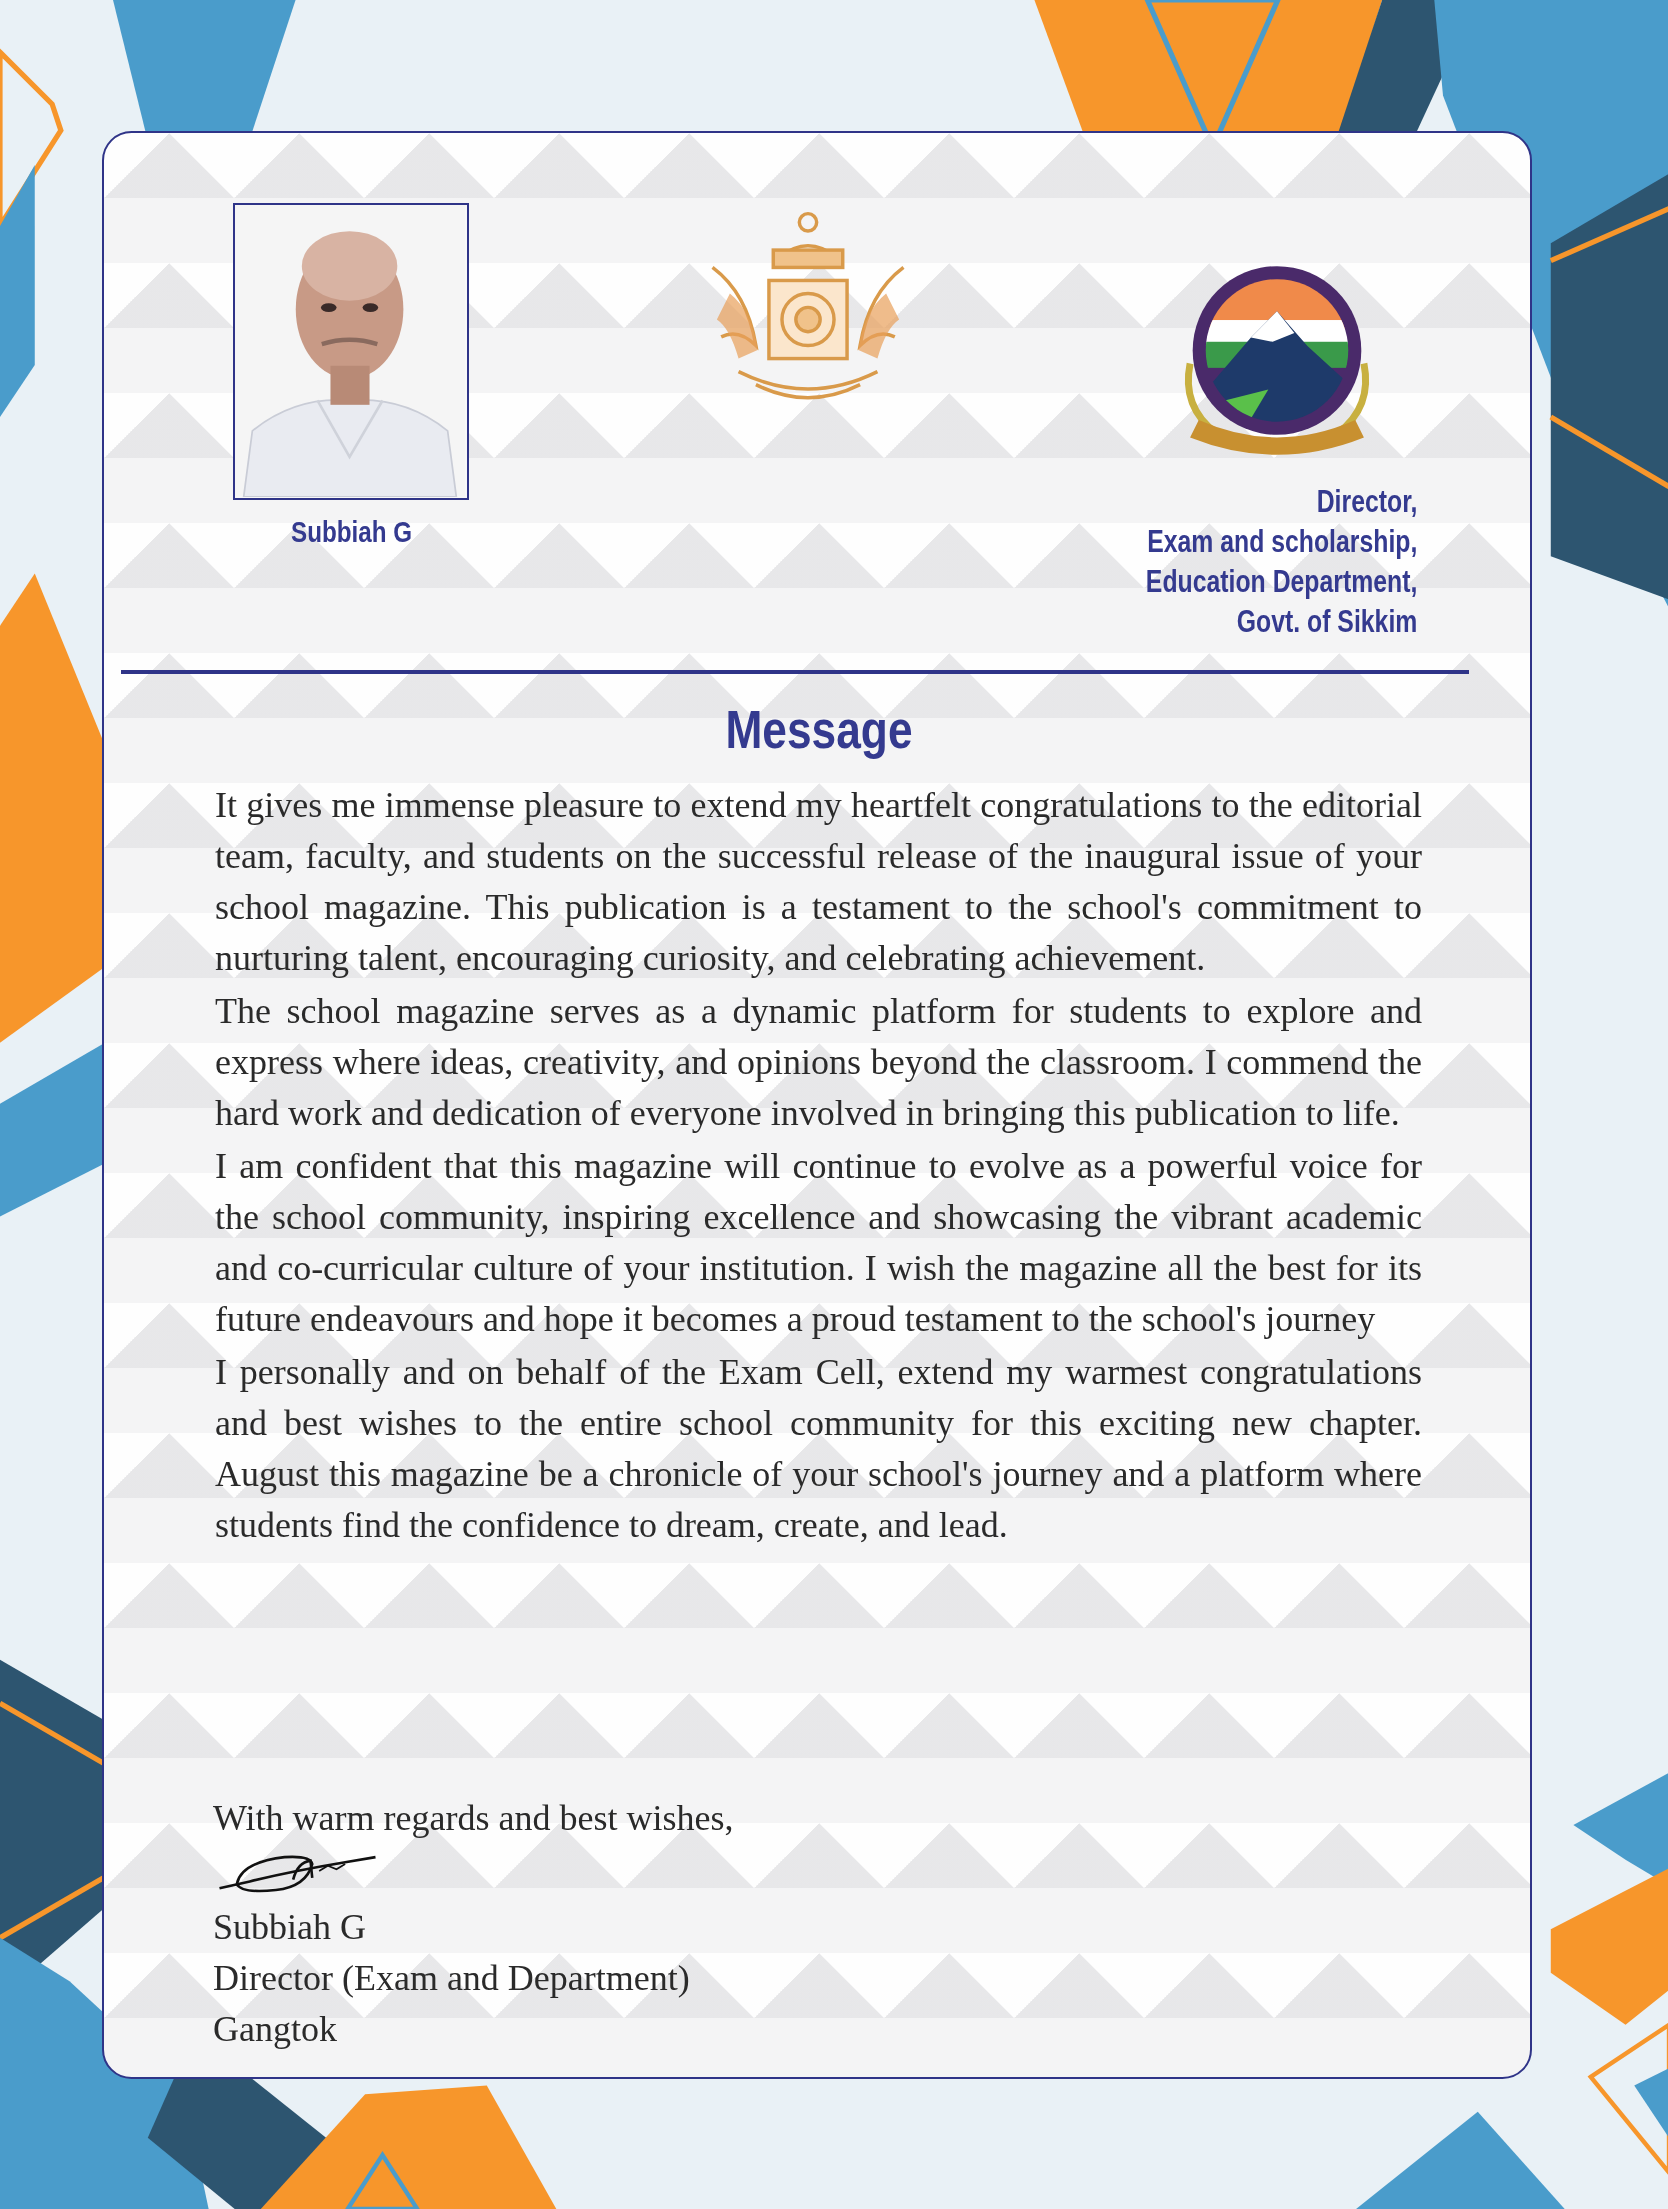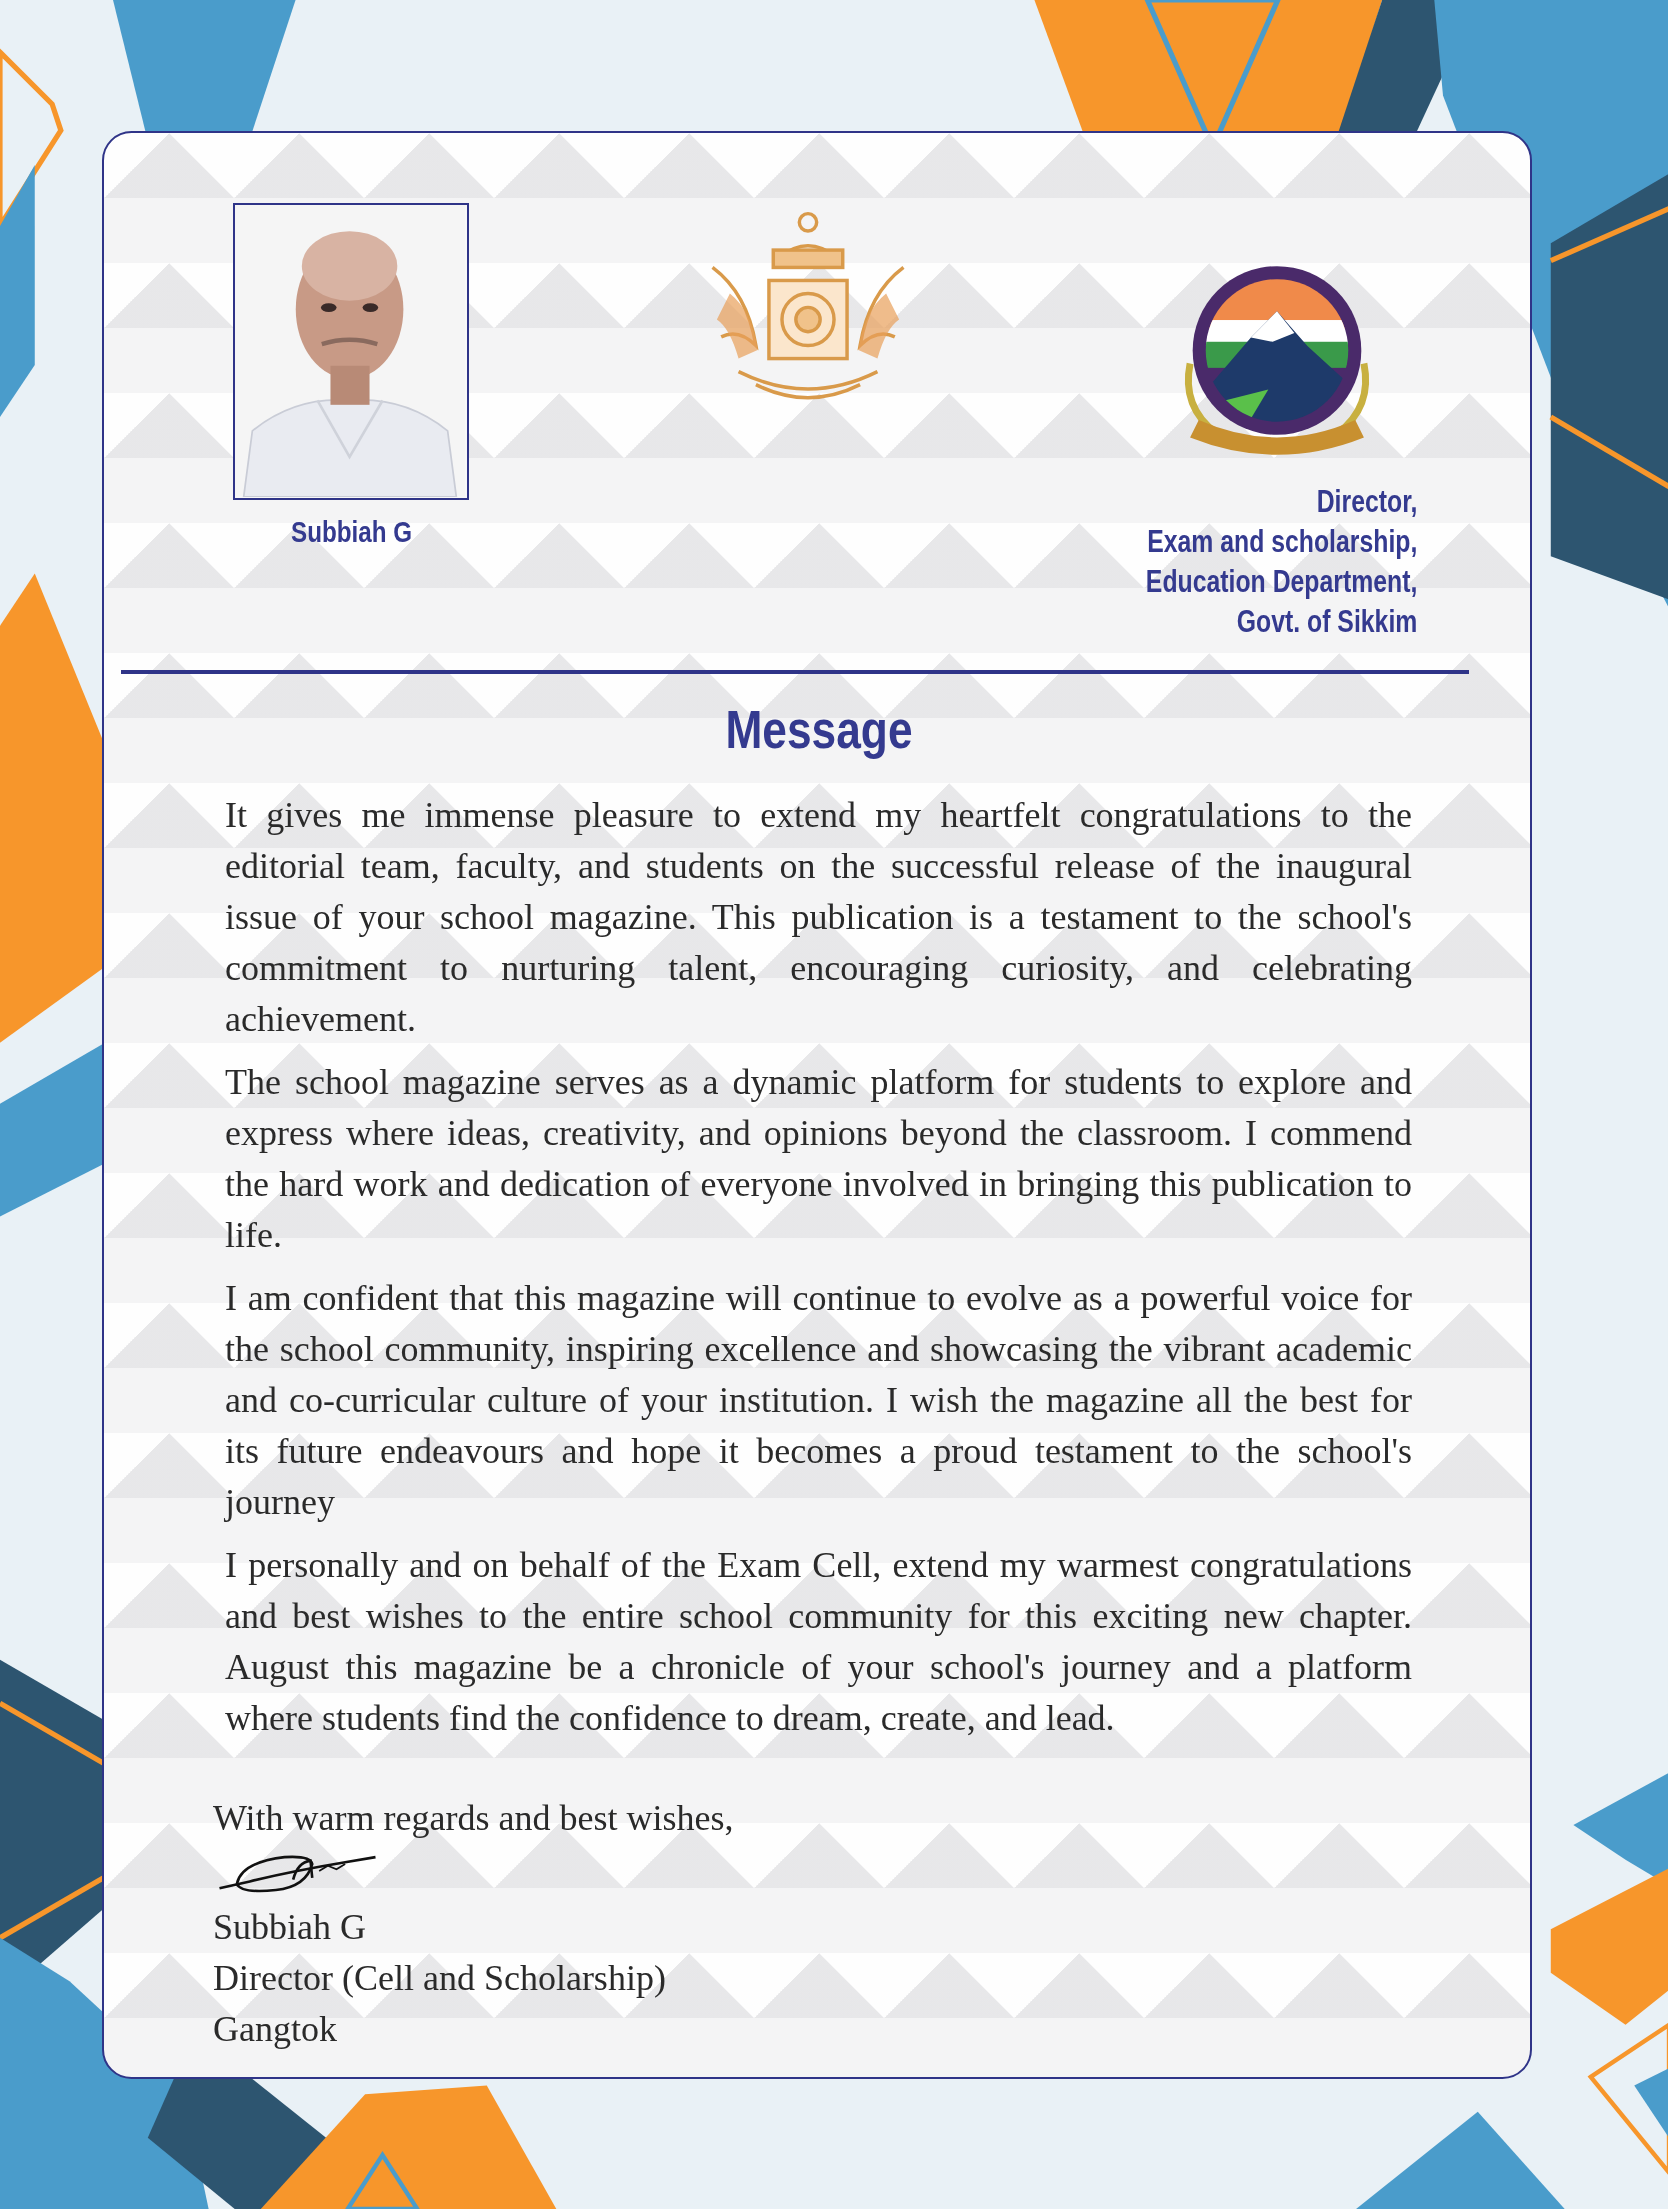--- a/index.html
+++ b/index.html
@@ -21,21 +21,21 @@
   .abs { position:absolute; }
   .photo-frame { left:129px; top:70px; width:236px; height:297px; border:2.6px solid #2f3488; box-sizing:border-box; background:#f8f8f8; overflow:hidden; }
   .photo-name { left:78px; top:382px; width:339px; text-align:center; font-family:"Liberation Sans", sans-serif; font-weight:bold; font-size:29.5px; color:#343a8f; transform:scaleX(0.82); }
   .emblem { left:591px; top:65px; width:226px; height:217px; }
   .dept-logo { left:1060px; top:126px; width:226px; height:209px; }
   .title-block { right:113px; top:349px; text-align:right; font-family:"Liberation Sans", sans-serif; font-weight:bold; font-size:31px; line-height:40px; color:#343a8f; transform-origin:right top; transform:scaleX(0.8); }
   .title-block div { white-space:nowrap; }
   .divider { left:16.5px; top:537px; width:1348px; height:3.5px; background:#2f3488; }
   .msg-heading { left:0; top:565px; width:1430px; text-align:center; font-family:"Liberation Sans", sans-serif; font-weight:bold; font-size:54px; color:#343a8f; transform:scaleX(0.82); }
   .body-text { left:109px; top:645px; width:1211px; font-size:36px; line-height:51px; color:#2a2a2a; text-align:justify; }
-  .body-text p { margin:12px; }
+  .body-text p { margin:2px; }
   .closing { left:109px; top:1660px; font-size:36px; line-height:51px; color:#2a2a2a; }
   .sig { left:111px; top:1712px; width:165px; height:52px; }
   .sign-lines { left:109px; top:1769px; font-size:36px; line-height:51px; color:#2a2a2a; }
 </style>
 </head>
 <body>
 
 <svg class="bg-deco" viewBox="0 0 1920 2542" preserveAspectRatio="none">
 
   <polygon points="130,0 340,0 220,365" fill="#4a9ccb"></polygon>
@@ -144,17 +144,17 @@
 
   <svg class="abs sig" viewBox="0 0 190 60">
     <path d="M5,50 L40,42 Q90,30 150,20 L185,14" stroke="#111" stroke-width="3" fill="none"></path>
     <path d="M25,45 Q30,20 80,14 Q110,12 112,22 Q105,48 70,52 Q30,56 25,45" stroke="#111" stroke-width="3" fill="none"></path>
     <path d="M90,40 Q95,20 110,18 L112,38" stroke="#111" stroke-width="3" fill="none"></path>
     <path d="M120,30 L130,24 L140,28 L150,22" stroke="#111" stroke-width="2" fill="none"></path>
   </svg>
 
   <div class="abs sign-lines">
     <div>Subbiah G</div>
-    <div>Director (Cell and Scholarship)</div>
+    <div>Director (Exam and Department)</div>
     <div>Gangtok</div>
   </div>
 </div>
 
 
 </body></html>

